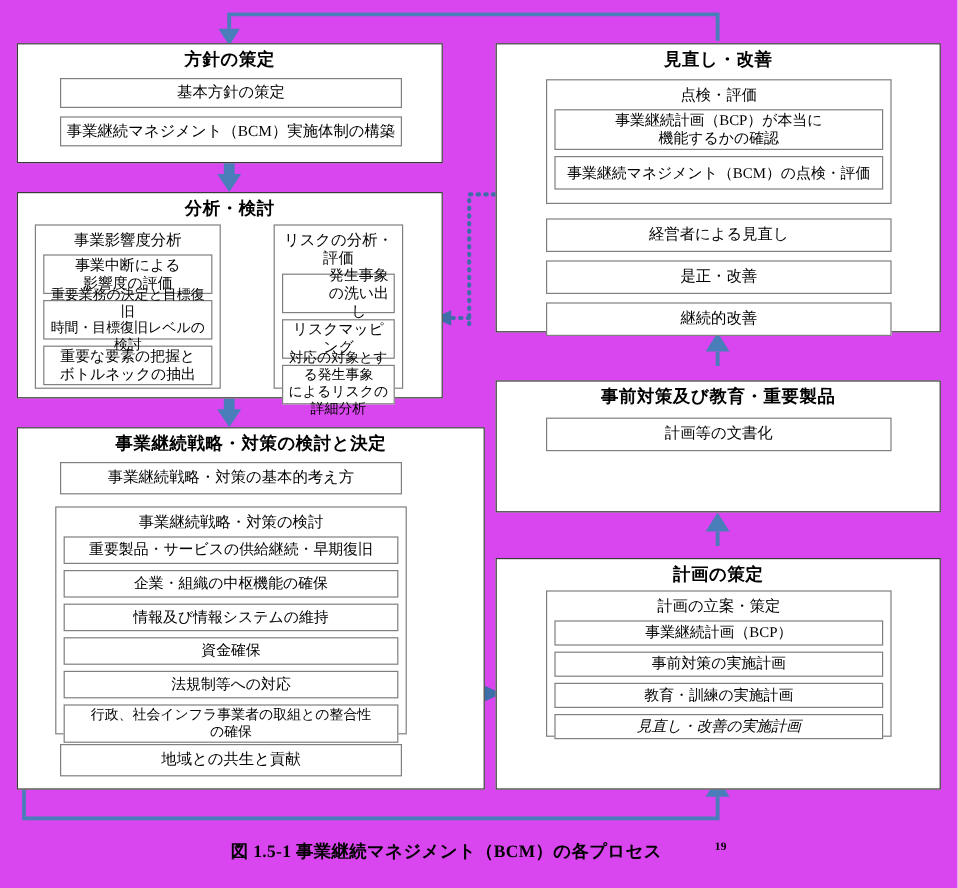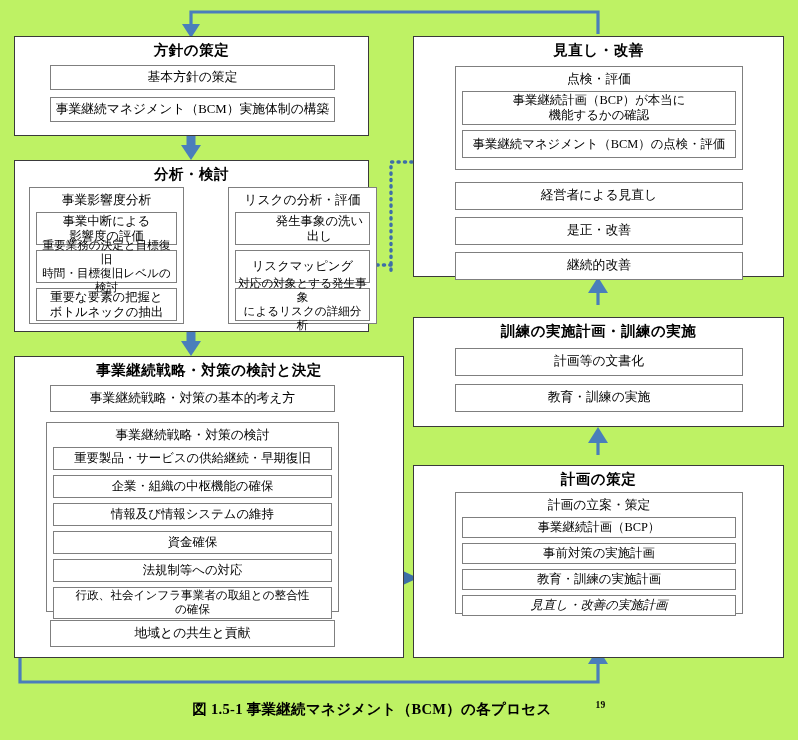--- a/index.html
+++ b/index.html
@@ -9,21 +9,21 @@
   }
   body {
     font-family: "Liberation Serif", "DejaVu Serif", serif;
     color: #000000;
   }
   #canvas {
     position: relative;
     width: 798px;
     height: 740px;
     overflow: hidden;
-    background: #bef264;
+    background: #d946ef;
   }
 
   
   .stage {
     position: absolute;
     border: 1.3px solid #3a3a3a;
     background: #ffffff;
     box-sizing: border-box;
   }
   .stage-title {
@@ -183,21 +183,21 @@
   <div class="stage" style="left:14px; top:160px; width:355px; height:172px;">
     <div class="stage-title">分析・検討</div>
 
     <div class="group" style="position:absolute; left:14px; top:26px; width:155px; height:137px;">
       <div class="group-title">事業影響度分析</div>
       <div class="sub" style="height:33px;">事業中断による<br>影響度の評価</div>
       <div class="sub small" style="height:33px;">重要業務の決定と目標復旧<br>時間・目標復旧レベルの検討</div>
       <div class="sub" style="height:33px;">重要な要素の把握と<br>ボトルネックの抽出</div>
     </div>
 
-    <div class="group" style="position:absolute; left:213px; top:26px; width:149px; height:137px;">
+    <div class="group" style="position:absolute; left:213px; top:26px; width:108px; height:137px;">
       <div class="group-title">リスクの分析・評価</div>
       <div class="sub" style="height:33px;padding-left:36px;">発生事象の洗い出し</div>
       <div class="sub" style="height:33px;">リスクマッピング</div>
       <div class="sub small" style="height:33px;">対応の対象とする発生事象<br>によるリスクの詳細分析</div>
     </div>
   </div>
 
   <div class="stage" style="left:14px; top:356px; width:390px; height:302px;">
     <div class="stage-title">事業継続戦略・対策の検討と決定</div>
 
@@ -224,23 +224,22 @@
       <div class="sub" style="height:34px;">事業継続計画（BCP）が本当に<br>機能するかの確認</div>
       <div class="sub" style="height:28px;">事業継続マネジメント（BCM）の点検・評価</div>
     </div>
 
     <div class="item" style="position:absolute; left:41px; top:145px; width:288px; height:28px;">経営者による見直し</div>
     <div class="item" style="position:absolute; left:41px; top:180px; width:288px; height:28px;">是正・改善</div>
     <div class="item" style="position:absolute; left:41px; top:215px; width:288px; height:28px;text-align:center;">継続的改善</div>
   </div>
 
   <div class="stage" style="left:413px; top:317px; width:371px; height:110px;">
-    <div class="stage-title">訓練の実施計画・訓練の実施</div>
+    <div class="stage-title">事前対策及び教育・重要製品</div>
     <div class="item" style="position:absolute; left:41px; top:30px; width:288px; height:28px;">計画等の文書化</div>
-    <div class="item" style="position:absolute; left:41px; top:66px; width:288px; height:28px;">教育・訓練の実施</div>
   </div>
 
   <div class="stage" style="left:413px; top:465px; width:371px; height:193px;">
     <div class="stage-title">計画の策定</div>
 
     <div class="group" style="position:absolute; left:41px; top:26px; width:288px; height:122px;">
       <div class="group-title">計画の立案・策定</div>
       <div class="sub" style="height:21px;">事業継続計画（BCP）</div>
       <div class="sub" style="height:21px;">事前対策の実施計画</div>
       <div class="sub" style="height:21px;">教育・訓練の実施計画</div>

